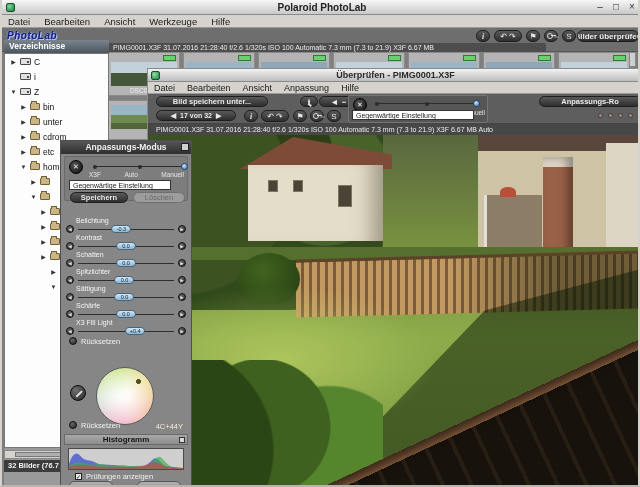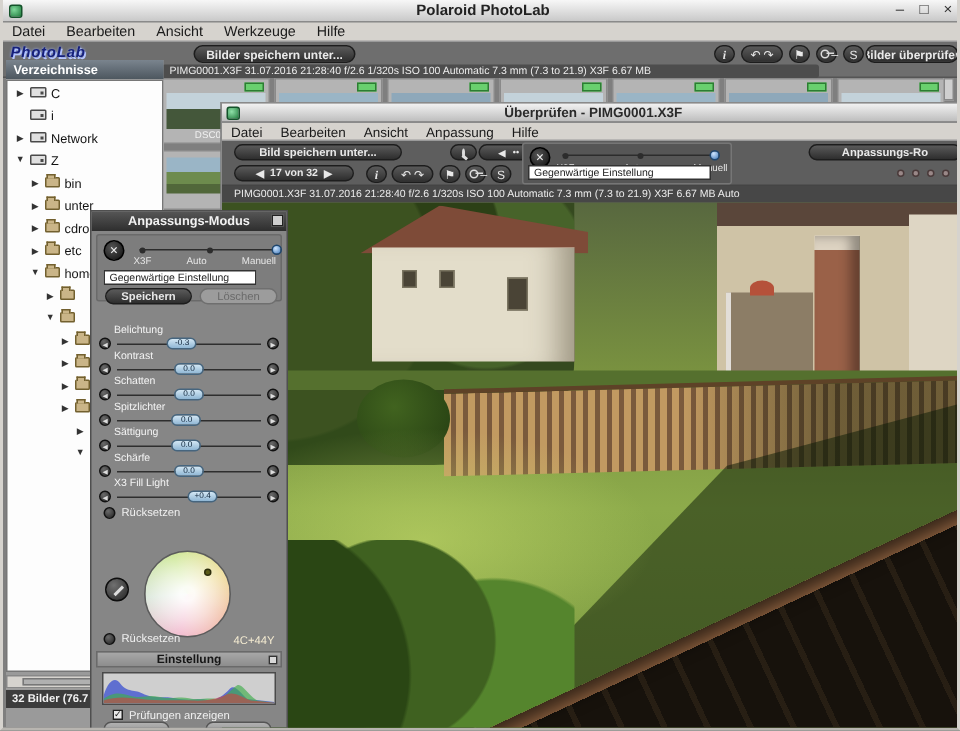--- a/index.html
+++ b/index.html
@@ -174,21 +174,21 @@
   .sec-box { position:absolute; right:2px; top:2px; width:6px; height:6px; background:#d8d8d8; border:1px solid #333; }
   .sl-row { position:absolute; left:3px; right:3px; height:17px; }
   .sl-label { position:absolute; left:12px; top:0; font-size:7px; color:#f4f4f4; }
   .sl-arrow { position:absolute; top:8px; width:8px; height:8px; border-radius:50%;
     background:radial-gradient(circle at 35% 30%, #6a6a6a,#2a2a2a); border:1px solid #111; color:#ddd;
     font-size:4.5px; text-align:center; line-height:8px; }
   .sl-track { position:absolute; left:14px; right:14px; top:11.5px; height:1px; background:#2e2e2e; }
   .sl-thumb { position:absolute; top:8px; width:20px; height:8px; border-radius:4px;
     background:linear-gradient(#d3e7f4,#8fb6d4); border:1px solid #46657e; color:#10253a; font-size:5.5px;
     text-align:center; line-height:7px; left:calc(14px + (100% - 28px - 20px) * var(--p) / 100); }
-  .rst-row { position:absolute; left:8px; display:flex; align-items:center; gap:4px; font-size:7.5px; }
+  .rst-row { position:absolute; left:8px; display:flex; align-items:flex-start; gap:4px; font-size:7.5px; }
   .rst-dot { width:8px; height:8px; border-radius:50%; background:radial-gradient(circle at 35% 30%, #6a6a6a,#222); border:1px solid #111; }
   .wheel { position:absolute; left:32px; top:4px; width:58px; height:58px; border-radius:50%;
     background:radial-gradient(circle, rgba(255,255,255,.9) 0 12%, rgba(255,255,255,.45) 45%, rgba(255,255,255,0) 72%),
       conic-gradient(from -20deg, #cfe89a, #f0dfa0 80deg, #f2c4ad 140deg, #f2bcd0 210deg, #dce8dc 285deg, #cfe89a 360deg);
     border:1px solid #5c5c5c; }
   .wheel-dot { position:absolute; left:70%; top:20%; width:5px; height:5px; border-radius:50%; background:#5a5a18; border:1px solid #2e2e0c; }
   .dropper { position:absolute; left:6px; top:22px; width:16px; height:16px; border-radius:50%;
     background:radial-gradient(circle at 35% 30%, #707070,#242424); border:1px solid #0e0e0e; }
   .dropper::after { content:""; position:absolute; left:4px; top:7px; width:8px; height:1.5px; background:#ddd; transform:rotate(-45deg); }
   .cv-val { position:absolute; right:8px; font-size:7.5px; color:#f5ecd2; }
@@ -221,21 +221,20 @@
   <div class="menubar">
     <span>Datei</span>
     <span>Bearbeiten</span>
     <span>Ansicht</span>
     <span>Werkzeuge</span>
     <span>Hilfe</span>
   </div>
 
   <div class="toolbar">
     <span class="logo">PhotoLab</span>
-    <div class="pill-btn save-main">Bilder speichern unter...</div>
     <div class="tb-ico" style="left:474px;width:14px;font-style:italic;font-family:'Liberation Serif',serif;font-weight:bold;">i</div>
     <div class="tb-ico" style="left:492px;width:28px;">
       <span>↶</span>
       <span>↷</span>
     </div>
     <div class="tb-ico" style="left:524px;width:14px;">⚑</div>
     <div class="tb-ico" style="left:542px;width:14px;">
       <span class="key-icon"></span>
     </div>
     <div class="tb-ico" style="left:560px;width:12px;">S</div>
@@ -284,25 +283,20 @@
     <div class="sb-body">
       <div class="tree-row" style="--d:0">
           <span class="tw">▶</span>
           <span class="ico-drive"></span>
           <span>C</span>
         </div>
       <div class="tree-row" style="--d:0">
           <span class="tw"></span>
           <span class="ico-drive"></span>
           <span>i</span>
-        </div>
-      <div class="tree-row" style="--d:0">
-          <span class="tw">▶</span>
-          <span class="ico-drive"></span>
-          <span>Network</span>
         </div>
       <div class="tree-row" style="--d:0">
           <span class="tw">▼</span>
           <span class="ico-drive"></span>
           <span>Z</span>
         </div>
       <div class="tree-row" style="--d:1">
           <span class="tw">▶</span>
           <span class="ico-folder"></span>
           <span>bin</span>
@@ -550,21 +544,21 @@
         <span class="wheel-dot"></span>
       </div>
     </div>
     <div class="rst-row" style="top:280px;">
       <span class="rst-dot"></span>
       <span>Rücksetzen</span>
     </div>
     <span class="cv-val" style="top:281px;">4C+44Y</span>
 
     <div class="sec-hdr" style="top:293px;">
-      <span>Einstellung</span>
+      <span>Histogramm</span>
       <span class="sec-box"></span>
     </div>
     <div class="hist-img" style="top:307px;">
       <svg width="114" height="20" viewBox="0 0 100 40" preserveAspectRatio="none">
         <path d="M0,40 L0,30 C3,8 7,4 10,14 C14,26 18,20 24,28 C30,34 36,30 42,33 C50,37 55,33 60,35 C66,37 70,30 74,20 C77,14 80,26 84,34 L100,38 L100,40 Z" fill="#3a4fd0" opacity="0.75"></path>
         <path d="M0,40 L0,34 C6,24 10,26 16,30 C22,34 26,28 32,31 C40,35 44,30 50,33 C56,36 60,32 66,34 C70,35 74,22 78,16 C81,12 84,28 90,36 L100,39 L100,40 Z" fill="#3fae4a" opacity="0.65"></path>
         <path d="M0,40 L0,36 C8,30 14,32 22,34 C32,37 44,35 52,36 C60,37 66,34 72,28 C76,24 80,30 86,36 L100,39 L100,40 Z" fill="#d04040" opacity="0.6"></path>
       </svg>
     </div>
     <div class="chk-row" style="top:331px;">

